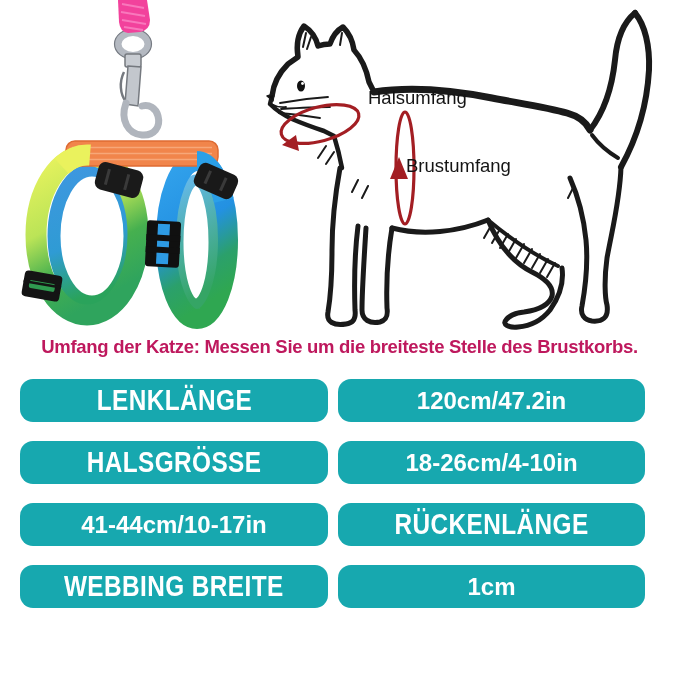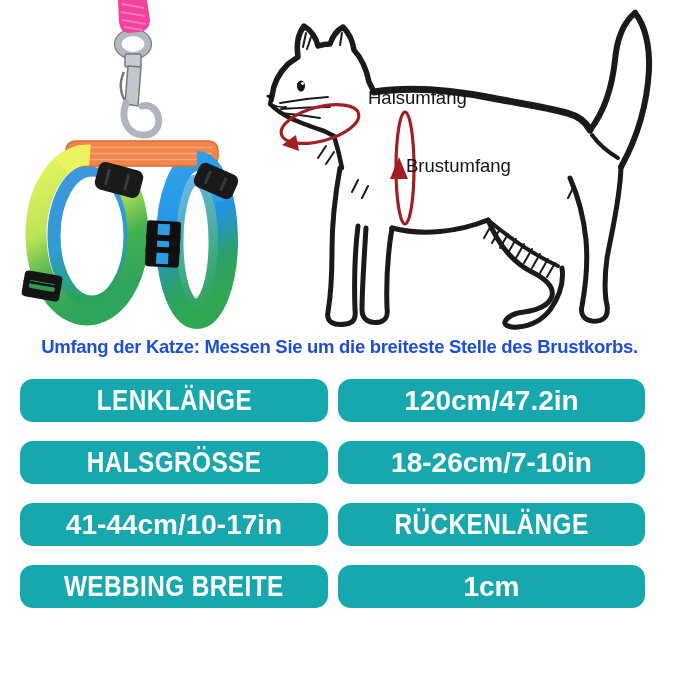--- a/index.html
+++ b/index.html
@@ -7,32 +7,32 @@
        font-family:"Liberation Sans", sans-serif;}
   #stage{position:absolute;inset:0;background:#fff;padding-left:24px;}
 
   
   #harness-art{position:absolute;left:0;top:0;width:262px;height:338px;}
   #cat-art{position:absolute;left:262px;top:0;width:417px;height:338px;}
   .measure-label{font-size:18.5px;fill:#141414;font-family:"Liberation Sans",sans-serif;}
 
   
   #caption{position:absolute;left:0;top:333px;width:679px;height:28px;
-           text-align:center;white-space:nowrap;color:#1d4ed8;
+           text-align:center;white-space:nowrap;color:#be185d;
            font-size:18.5px;font-weight:700;letter-spacing:-0.3px;line-height:28px;}
 
   
   #size-table{position:absolute;left:20px;top:367px;width:625px;
               display:grid;grid-template-columns:308px 307px;
               grid-auto-rows:55px;column-gap:10px;row-gap:7px;}
   .pill{background:#17a8af;border-radius:13px;display:flex;
         align-items:center;justify-content:center;color:#ffffff;margin-top:12px;}
   .pill .lbl{font-weight:700;font-size:29px;letter-spacing:0.5px;
              transform:scaleX(0.84);white-space:nowrap;}
-  .pill .val{font-weight:700;font-size:28px;white-space:nowrap;}
+  .pill .val{font-weight:700;font-size:24px;white-space:nowrap;}
 </style>
 </head>
 <body>
 
 <div id="stage">
 
   <svg id="harness-art" viewBox="0 0 262 338">
     <defs>
       <linearGradient id="gradL" x1="0" y1="0" x2="0.35" y2="1">
         <stop offset="0" stop-color="#ecf45e"></stop>
@@ -185,21 +185,21 @@
       <span class="lbl">LENKLÄNGE</span>
       </div>
     <div class="pill">
       <span class="val">120cm/47.2in</span>
       </div>
 
     <div class="pill">
       <span class="lbl">HALSGRÖSSE</span>
       </div>
     <div class="pill">
-      <span class="val">18-26cm/7-10in</span>
+      <span class="val">18-26cm/4-10in</span>
       </div>
 
     <div class="pill">
       <span class="val">41-44cm/10-17in</span>
       </div>
 
     <div class="pill">
       <span class="lbl">RÜCKENLÄNGE</span>
       </div>
 

